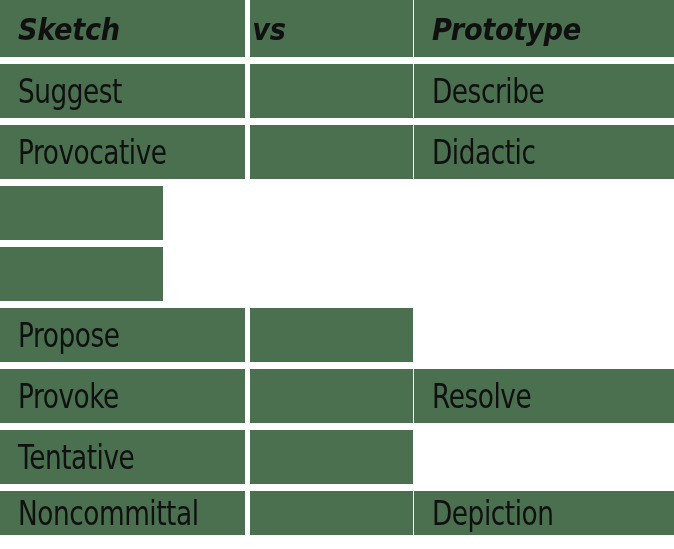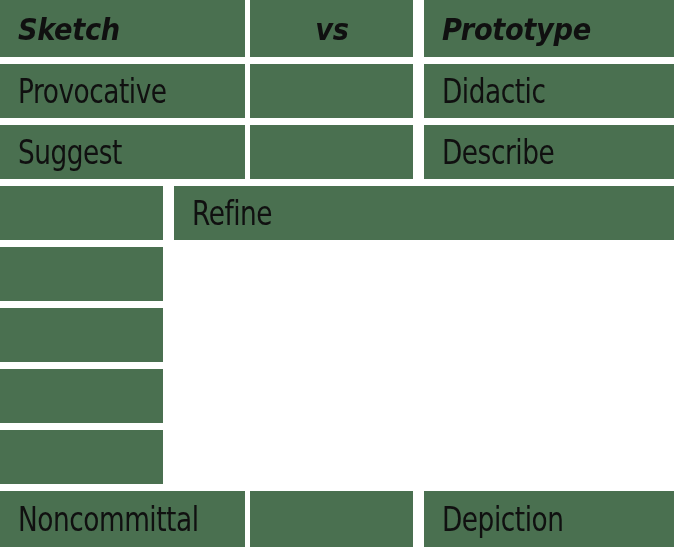--- a/index.html
+++ b/index.html
@@ -35,21 +35,21 @@
     height: 57px;
     margin-bottom: 7px;
   }
 
   .table-row.body-row {
     height: 54px;
     margin-bottom: 7px;
   }
 
   .table-row.body-row.last-row {
-    height: 56px;
+    height: 44px;
     margin-bottom: 0;
   }
 
   .cell {
     background: #4a7050;
     box-sizing: border-box;
     display: flex;
     align-items: center;
     overflow: hidden;
     white-space: nowrap;
@@ -57,22 +57,21 @@
 
   .cell.col-left {
     width: 245px;
     margin-right: 5px;
     padding-left: 18px;
     justify-content: flex-start;
   }
 
   .cell.col-mid {
     width: 163px;
-    margin-right: 11px;
-    justify-content: center;
+    margin-right: 1px;
   }
 
   .cell.col-right {
     flex: 1 1 auto;
     padding-left: 18px;
     justify-content: flex-start;
   }
 
   .header-text {
     font-family: "DejaVu Sans", sans-serif;
@@ -112,70 +111,79 @@
     <div class="cell col-mid">
       <span class="header-text center-text">vs</span>
     </div>
     <div class="cell col-right">
       <span class="header-text">Prototype</span>
     </div>
   </div>
 
   <div class="table-row body-row">
     <div class="cell col-left">
-      <span class="body-text">Provocative</span>
-    </div>
-    <div class="cell col-mid">
-      <span class="body-text"></span>
-    </div>
-    <div class="cell col-right">
-      <span class="body-text">Didactic</span>
-    </div>
-  </div>
-
-  <div class="table-row body-row">
-    <div class="cell col-left">
       <span class="body-text">Suggest</span>
     </div>
     <div class="cell col-mid">
       <span class="body-text"></span>
     </div>
     <div class="cell col-right">
       <span class="body-text">Describe</span>
     </div>
   </div>
 
   <div class="table-row body-row">
+    <div class="cell col-left">
+      <span class="body-text">Provocative</span>
+    </div>
     <div class="cell col-mid">
       <span class="body-text"></span>
     </div>
     <div class="cell col-right">
-      <span class="body-text">Refine</span>
+      <span class="body-text">Didactic</span>
     </div>
   </div>
 
   <div class="table-row body-row">
     <div class="cell col-mid">
       <span class="body-text"></span>
     </div>
   </div>
 
   <div class="table-row body-row">
     <div class="cell col-mid">
       <span class="body-text"></span>
     </div>
   </div>
 
   <div class="table-row body-row">
+    <div class="cell col-left">
+      <span class="body-text">Propose</span>
+    </div>
     <div class="cell col-mid">
       <span class="body-text"></span>
     </div>
   </div>
 
   <div class="table-row body-row">
+    <div class="cell col-left">
+      <span class="body-text">Provoke</span>
+    </div>
+    <div class="cell col-mid">
+      <span class="body-text"></span>
+    </div>
+    <div class="cell col-right">
+      <span class="body-text">Resolve</span>
+    </div>
+  </div>
+
+  <div class="table-row body-row">
+    <div class="cell col-left">
+      <span class="body-text">Tentative</span>
+    </div>
     <div class="cell col-mid">
       <span class="body-text"></span>
     </div>
   </div>
 
   <div class="table-row body-row last-row">
     <div class="cell col-left">
       <span class="body-text">Noncommittal</span>
     </div>
     <div class="cell col-mid">

